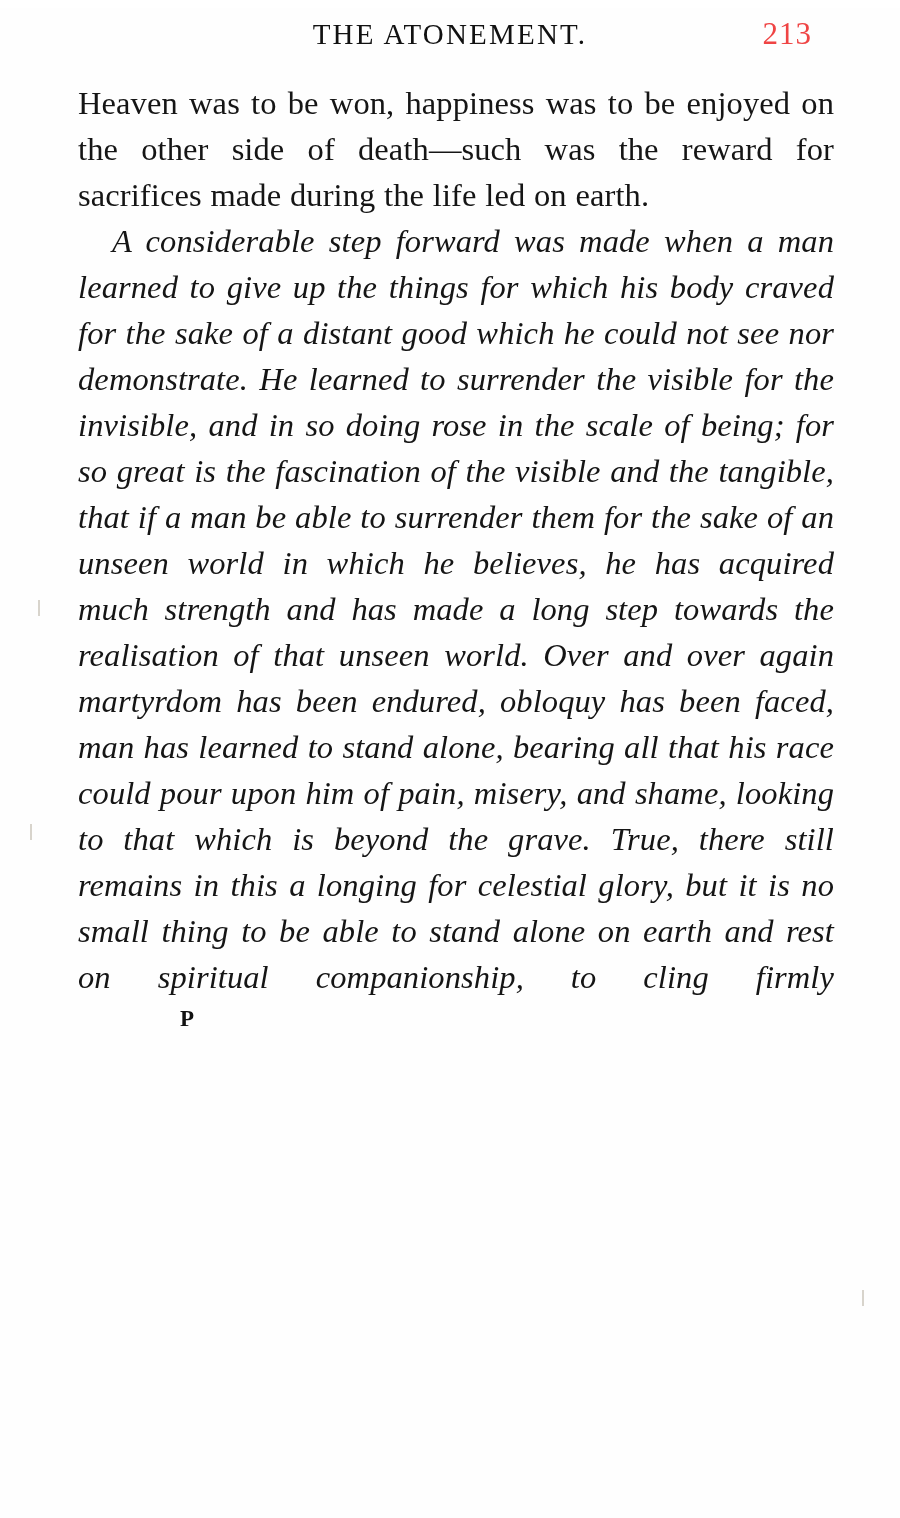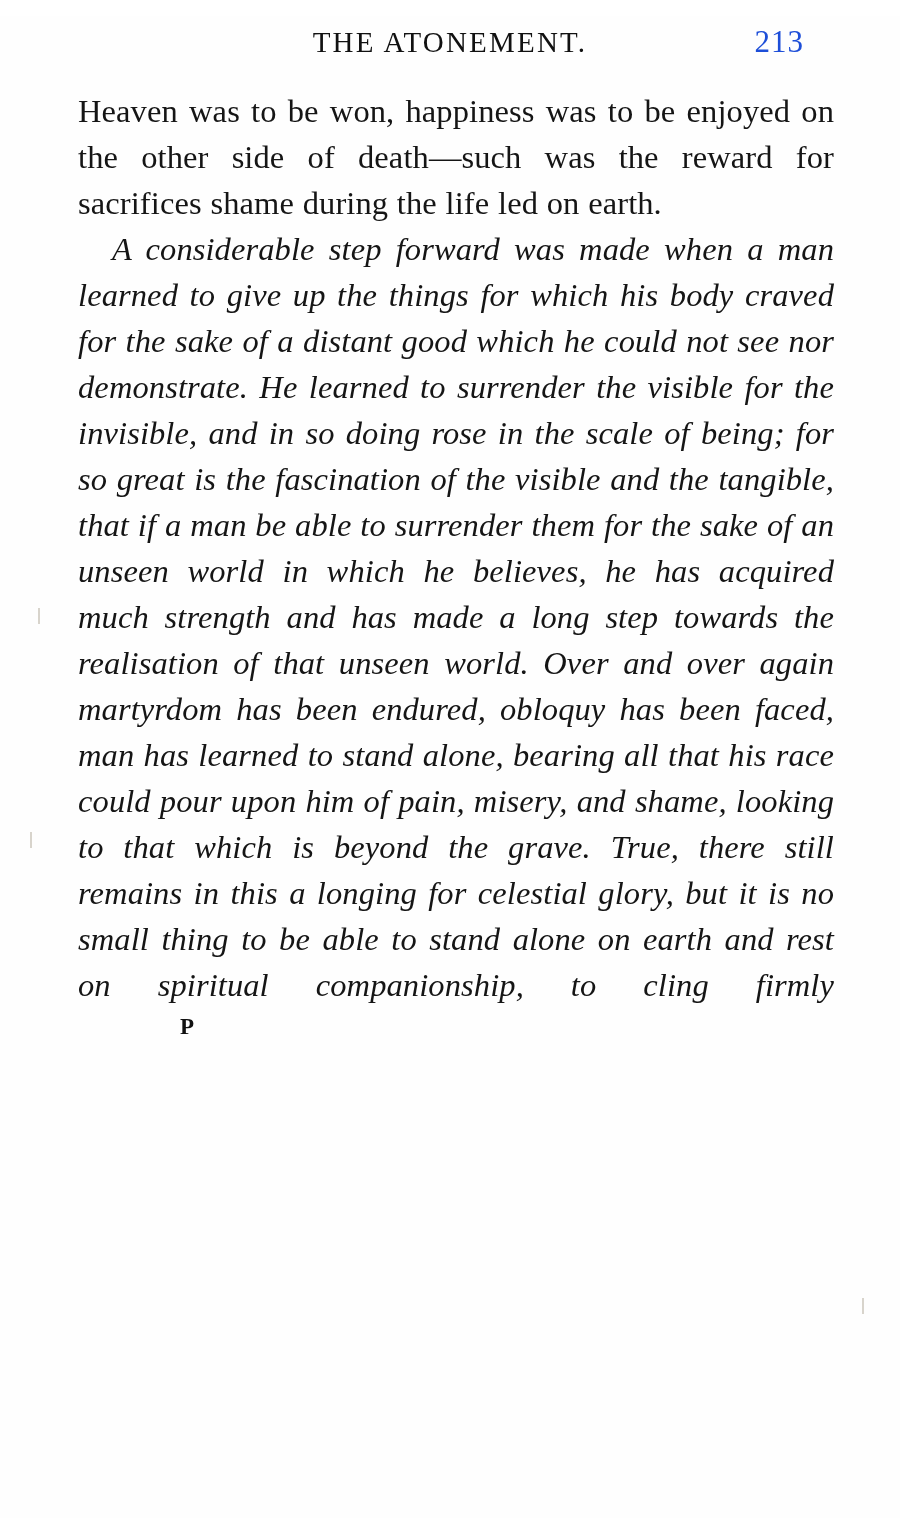--- a/index.html
+++ b/index.html
@@ -20,41 +20,41 @@
     height: 1518px;
     box-sizing: border-box;
     padding: 0;
     background: #fefefe;
   }
   .running-head {
     display: flex;
     align-items: baseline;
     justify-content: center;
     position: relative;
-    margin: 16px;
+    margin: 8px;
     padding-top: 10px;
     height: 46px;
   }
   .head-title {
     font-family: "Liberation Serif", serif;
     font-size: 29px;
     letter-spacing: 2.2px;
     font-variant: small-caps;
     text-transform: uppercase;
     color: #111;
     white-space: nowrap;
   }
   .head-folio {
     position: absolute;
     right: 80px;
     top: 8px;
     font-size: 31px;
     font-family: "Liberation Serif", serif;
     letter-spacing: 1px;
-    color: #1d4ed8;
+    color: #ef4444;
   }
   .body-text {
     margin: 16px 78px 0 78px;
     width: 756px;
   }
   .para {
     margin: 0;
     text-align: justify;
     text-justify: inter-word;
     font-size: 32.5px;
@@ -96,21 +96,21 @@
 <body>
 
 <div class="page">
 
   <div class="running-head">
     <span class="head-title">THE ATONEMENT.</span>
     <span class="head-folio">213</span>
   </div>
 
   <div class="body-text">
-    <p class="para first">Heaven was to be won, happiness was to be enjoyed on the other side of death—such was the reward for sacrifices shame during the life led on earth.</p>
+    <p class="para first">Heaven was to be won, happiness was to be enjoyed on the other side of death—such was the reward for sacrifices made during the life led on earth.</p>
     <p class="para indent continued">A considerable step forward was made when a man learned to give up the things for which his body craved for the sake of a distant good which he could not see nor demonstrate.  He learned to surrender the visible for the invisible, and in so doing rose in the scale of being; for so great is the fascination of the visible and the tangible, that if a man be able to surrender them for the sake of an unseen world in which he believes, he has acquired much strength and has made a long step towards the realisation of that unseen world.  Over and over again martyrdom has been endured, obloquy has been faced, man has learned to stand alone, bearing all that his race could pour upon him of pain, misery, and shame, looking to that which is beyond the grave.  True, there still remains in this a longing for celestial glory, but it is no small thing to be able to stand alone on earth and rest on spiritual companionship, to cling firmly</p>
     <div class="signature">P</div>
   </div>
 
   <div class="edge-mark m1"></div>
   <div class="edge-mark m2"></div>
   <div class="edge-mark m3"></div>
 
 </div>
 

